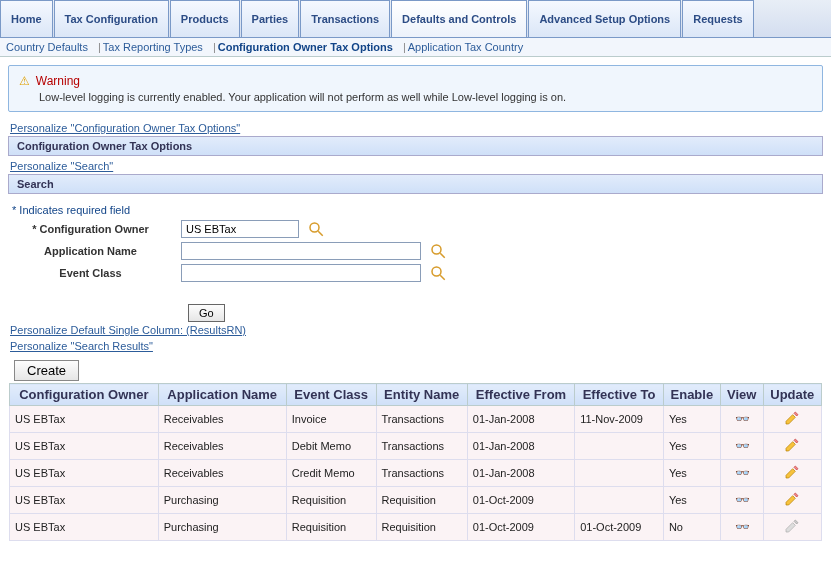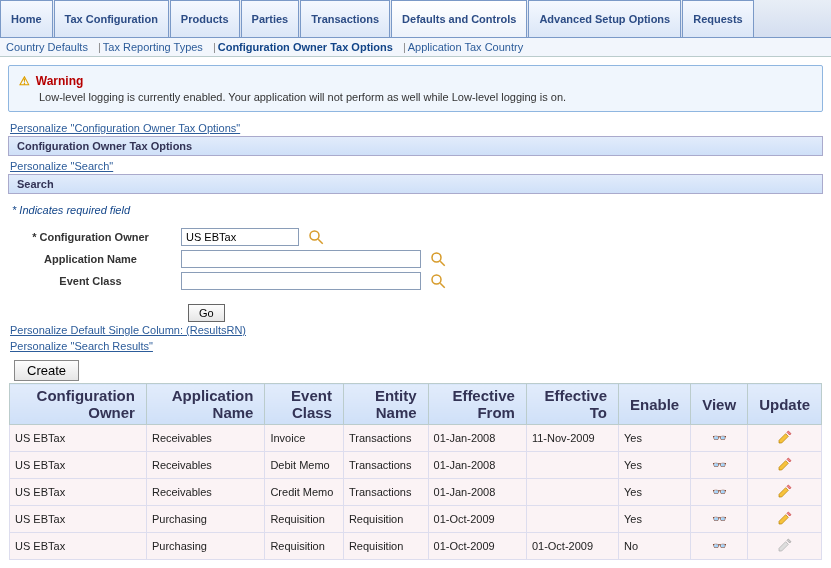--- a/index.html
+++ b/index.html
@@ -4,35 +4,35 @@
 <style>
   body { margin:0; font-family: Arial, Helvetica, sans-serif; font-size:11px; color:#333; background:#fff; }
   .tabbar { display:flex; background:linear-gradient(#e8eef6,#d4def0); border-bottom:1px solid #7a99c7; }
   .tab { padding:12px 10px; border:1px solid #7a99c7; border-bottom:none; margin-right:1px; background:linear-gradient(#f4f8ff,#dbe6f7); color:#2c4c85; font-weight:bold; cursor:pointer; white-space:nowrap; }
   .tab.active { background:linear-gradient(#fff,#ecf2fb); }
   .subtabbar { background:#f2f6fc; padding:3px 6px; border-bottom:1px solid #bcc; }
   .subtab { display:inline-block; color:#2c5c9a; margin-right:8px; cursor:pointer; }
   .subtab.active { font-weight:bold; color:#114488; }
   .sep { color:#888; margin:0 2px; }
   .warning-box { margin:8px; border:1px solid #8fb6e0; background:#f0f6fd; padding:8px 10px; border-radius:2px; }
-  .warn-head { color:#b60000; font-weight:bold; font-size:12px; }
+  .warn-head { color:#b60000; font-weight:normal; font-size:12px; }
   .warn-head::before { content:"\26A0"; color:#e0a000; margin-right:6px; }
   .linkish { color:#2c5c9a; text-decoration:underline; cursor:pointer; display:inline-block; margin:2px 10px; }
   .panel-title { background:linear-gradient(#e2ecfb,#cfe0f8); border:1px solid #aac; font-weight:bold; color:#335; padding:3px 8px; margin:0 0 2px 0; }
   .section { margin:0 8px; }
-  .required-note { margin:10px 4px 12px; color:#114488;font-style:italic; }
+  .required-note { margin:10px 4px 4px; color:#114488; }
   .formrow { display:flex; align-items:center; margin:4px 0; }
   .flabel { width:165px; text-align:center; padding-right:8px; color:#333;font-weight:bold; }
   input[type=text] { border:1px solid #8a9db8; padding:2px 4px; font-size:11px; }
   .lookup { width:18px; height:18px; display:inline-block; margin-left:8px; position:relative; cursor:pointer; }
   .lookup svg { width:18px; height:18px; }
-  button.go { margin-left:180px; margin-top:10px; padding:2px 10px; border:1px solid #666; background:linear-gradient(#fdfdfd,#e6e6e6); font-size:11px; cursor:pointer; }
+  button.go { margin-left:180px; margin-top:18px; padding:2px 10px; border:1px solid #666; background:linear-gradient(#fdfdfd,#e6e6e6); font-size:11px; cursor:pointer; }
   button.create { margin:6px 0 2px 6px; padding:2px 12px; border:1px solid #888; background:linear-gradient(#fdfdfd,#e6e6e6); font-size:13px; cursor:pointer; }
   table.results { width:calc(100% - 2px); border-collapse:collapse; margin:0 0 0 1px; }
-  table.results th { background:linear-gradient(#e2ecfb,#cfe0f8); border:1px solid #bcc; text-align:right; padding:3px 11px; font-size:15px; color:#335; }
+  table.results th { background:linear-gradient(#e2ecfb,#cfe0f8); border:1px solid #bcc; text-align:center; padding:3px 5px; font-size:13px; color:#335; }
   table.results td { border:1px solid #dde; padding:4px 5px; background:#fbf3f5; color:#222; }
   .icon-cell { text-align:center; }
   .pencil { width:16px; height:16px; display:inline-block; }
   .glasses { display:inline-block; font-size:12px; letter-spacing:-2px; }
 </style>
 </head>
 <body>
 
 
 

